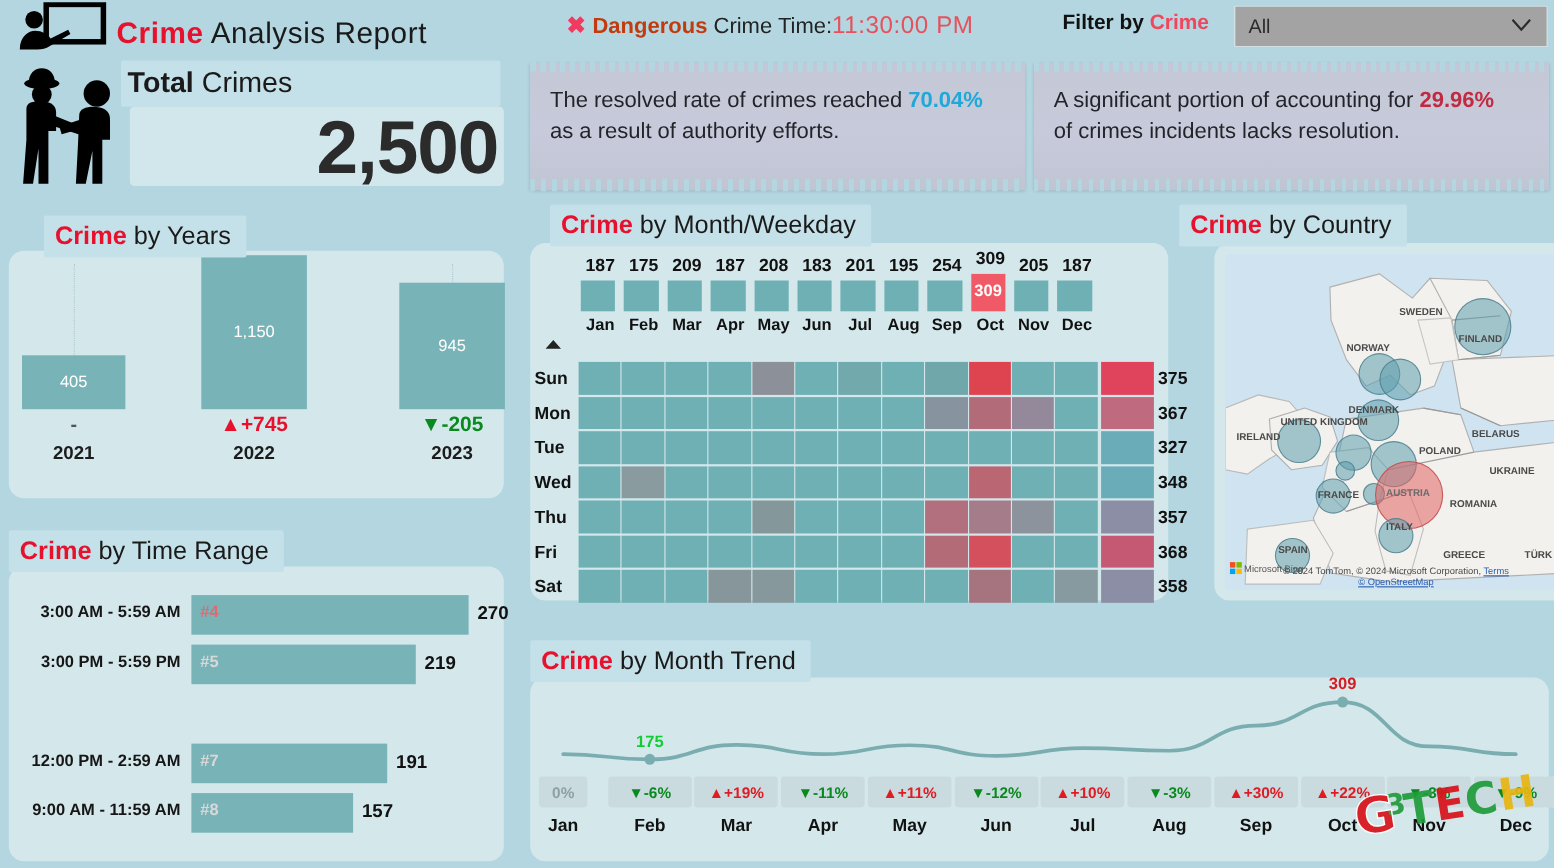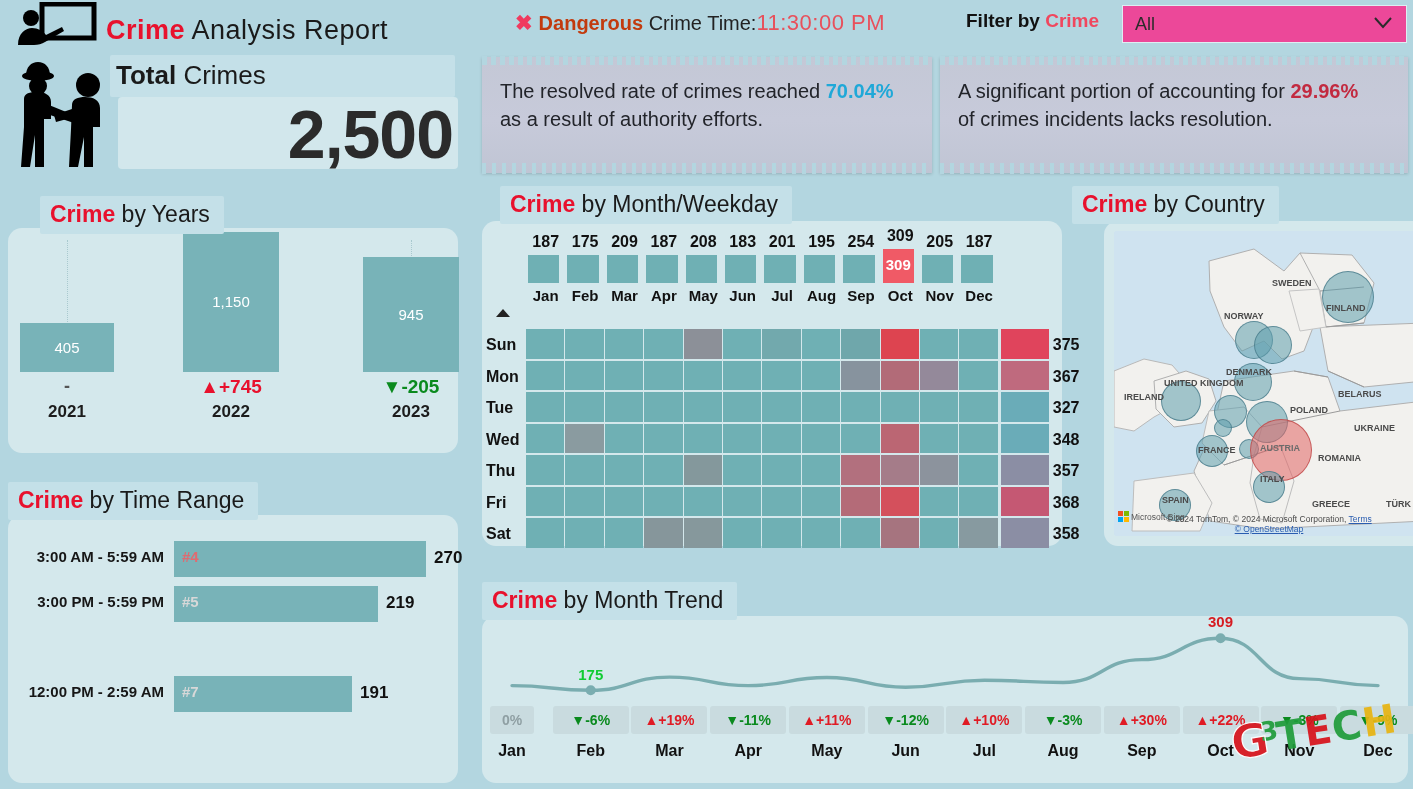--- a/index.html
+++ b/index.html
@@ -18,21 +18,21 @@
   #title b { font-weight:bold; color:#e8112d; }
   #danger-block { position:absolute; left:515px; top:10px; white-space:nowrap; font-size:20px; }
   #danger-x { color:#f03a5f; font-weight:bold; font-size:21px; margin-right:6px; }
   #danger-word { color:#c23b0e; font-weight:bold; }
   #danger-label { color:#222; }
   #danger-time { color:#e8505b; font-size:22px; letter-spacing:.5px;}
   #filter-label { position:absolute; left:966px; top:10px; font-size:19px; font-weight:bold; white-space:nowrap;}
   #filter-label span { color:#f0475e; }
   #filter-box {
     position:absolute; left:1122px; top:5px; width:285px; height:38px;
-    background:#ec4899; border:1px solid #dfeef2;
+    background:#a3a3a3; border:1px solid #dfeef2;
   }
   #filter-value { position:absolute; left:12px; top:8px; font-size:18px; color:#2b2b2b; }
   #filter-caret { position:absolute; right:14px; top:11px; width:18px; height:12px; }
 
   
   #total-panel { position:absolute; left:6px; top:55px; width:452px; height:120px; }
   #cop-icon { position:absolute; left:8px; top:4px; width:104px; height:110px; }
   #total-label-bg {
     position:absolute; left:104px; top:0px; width:345px; height:42px;
     background:#c4e0e8; border-radius:2px;
@@ -236,20 +236,26 @@
       <div class="trow-label">3:00 PM - 5:59 PM</div>
       <div class="trow-bar" style="width:204px;"></div>
       <div class="trow-rank">#5</div>
       <div class="trow-val" style="left:378px;">219</div>
     </div>
     <div class="trow" style="top:157px;">
       <div class="trow-label">12:00 PM - 2:59 AM</div>
       <div class="trow-bar" style="width:178px;"></div>
       <div class="trow-rank">#7</div>
       <div class="trow-val" style="left:352px;">191</div>
+    </div>
+    <div class="trow" style="top:202px;">
+      <div class="trow-label">9:00 AM - 11:59 AM</div>
+      <div class="trow-bar" style="width:147px;"></div>
+      <div class="trow-rank">#8</div>
+      <div class="trow-val" style="left:321px;">157</div>
     </div>
   </div>
 
 <div class="panel-title" id="hm-title"><b>Crime</b><span> by Month/Weekday</span></div>
 <div class="panel-body" id="hm-body">
   <div class="hm-sort"></div>
 <div class="hm-top-val" style="left:38px;width:51.4px;top:12px;">187</div>
     <div class="hm-top-cell" style="left:46px;width:31.4px;background:#6fb0b4;"></div>
     <div class="hm-mon" style="left:38px;width:51.4px;">Jan</div>
     <div class="hm-top-val" style="left:77.4px;width:51.4px;top:12px;">175</div>

